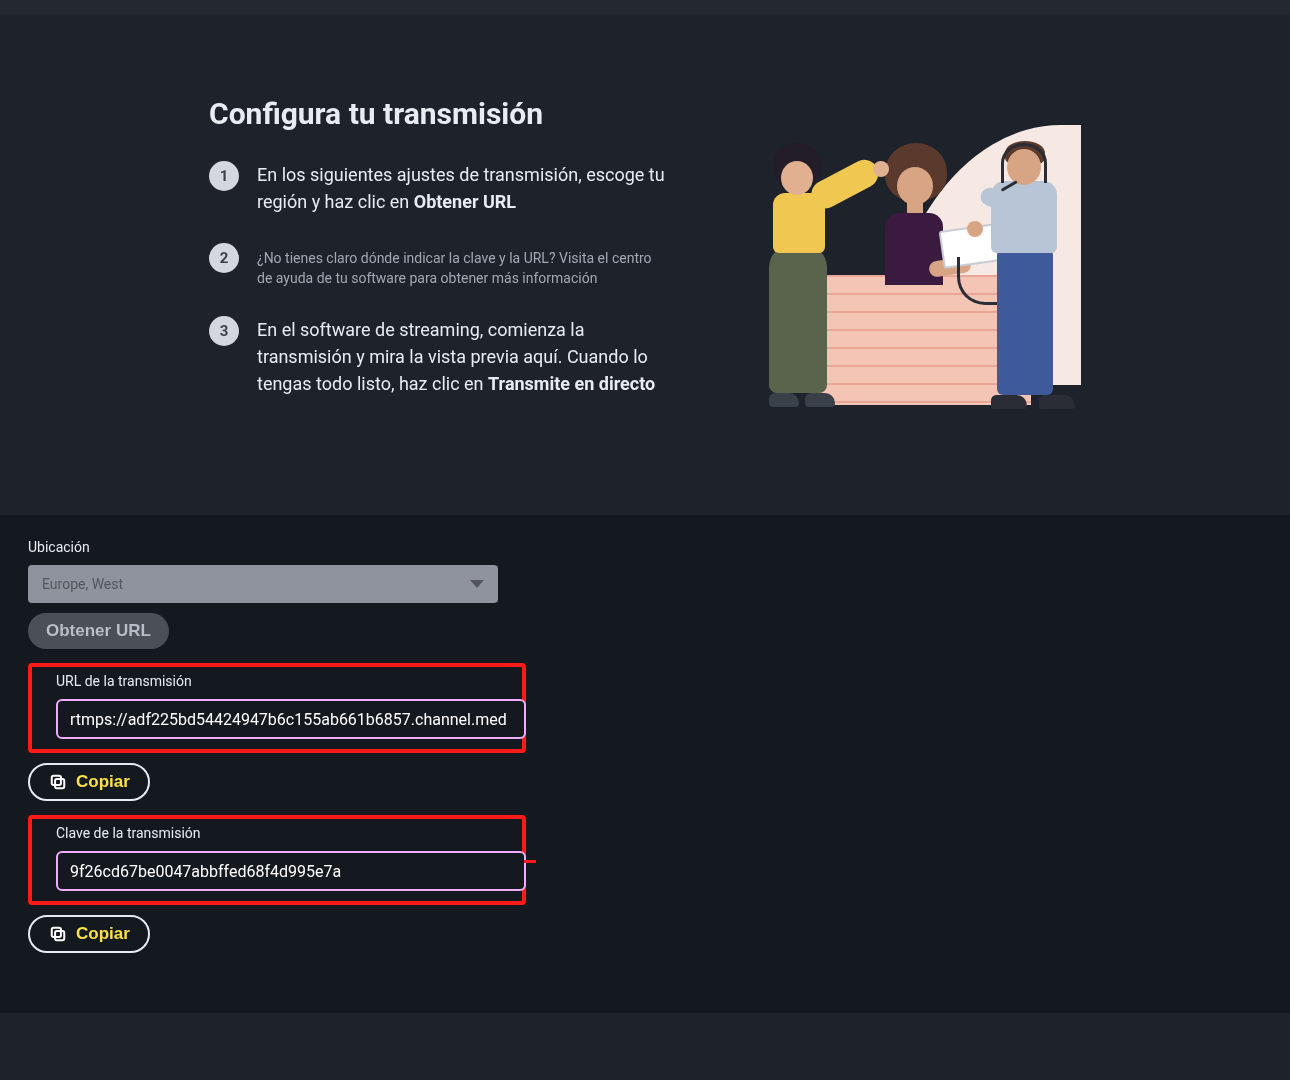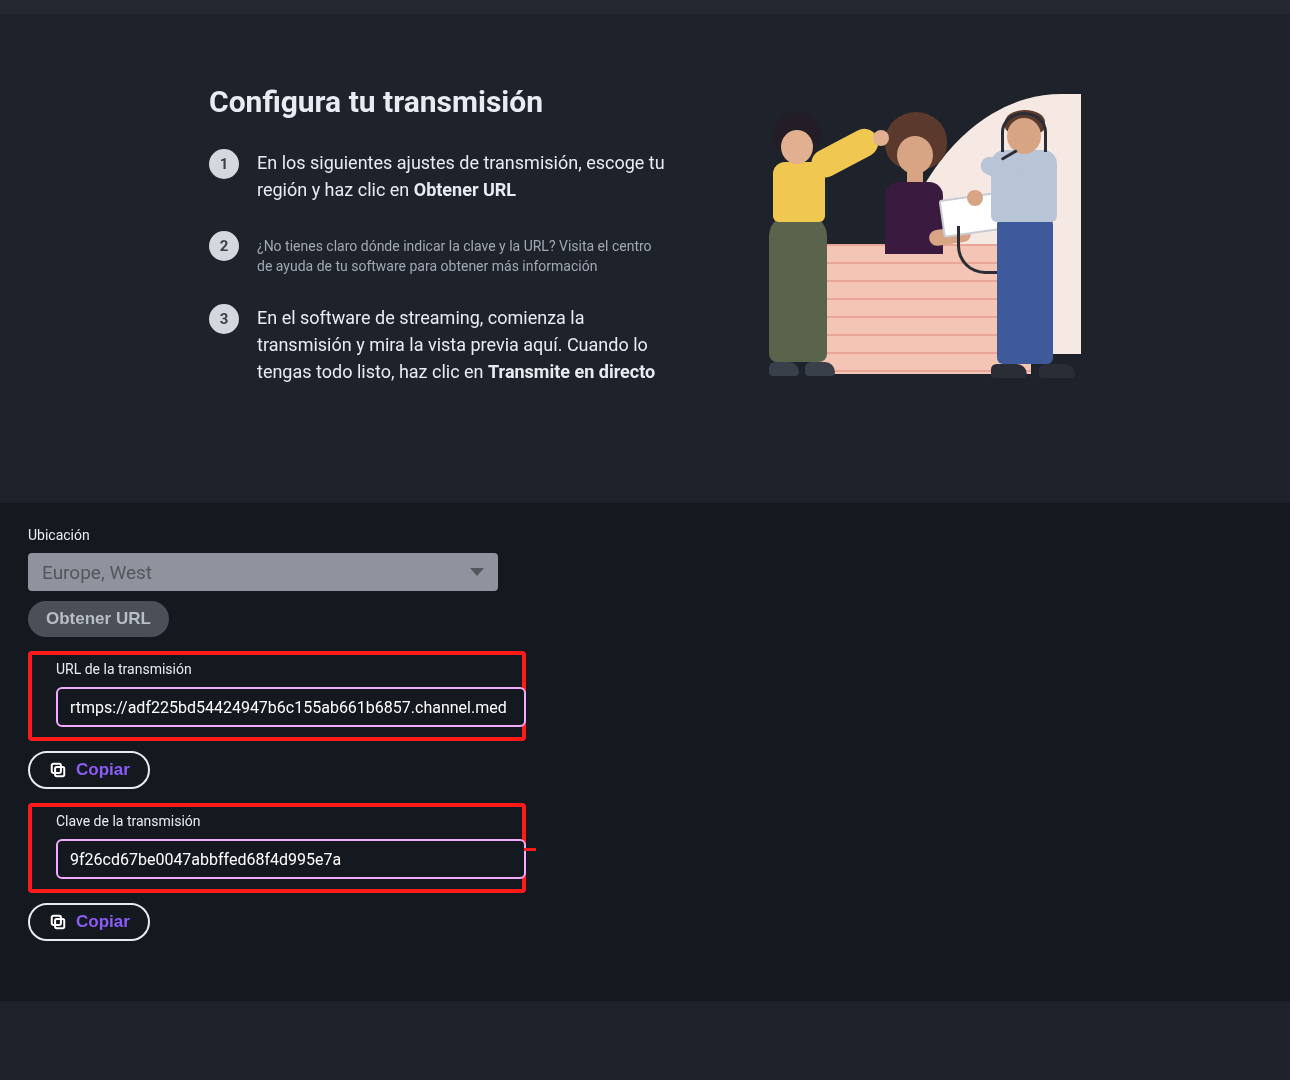--- a/index.html
+++ b/index.html
@@ -10,21 +10,21 @@
     width: 1290px;
     height: 1080px;
     overflow: hidden;
   }
   .top-row { background:#232831; height:14px; }
   .instructions {
     display:flex;
     justify-content:center;
     padding:70px 40px 90px 40px;
   }
-  .instr-col { display:flex; gap:72px; align-items:flex-start; }
+  .instr-col { display:flex; gap:72px; align-items:flex-end;margin-top:12px; }
   .instr-text { max-width:460px; }
   .instr-title { font-size:30px; font-weight:700; margin-bottom:30px; }
   .step { display:flex; gap:18px; margin-bottom:28px; }
   .step-badge {
     flex:0 0 30px; width:30px; height:30px; border-radius:50%;
     background:#d4d7de; color:#3b3f48; font-weight:700;
     display:flex; align-items:center; justify-content:center;
     font-size:15px;
   }
   .step-body { font-size:18px; line-height:1.5; color:#e8ecf2; }
@@ -98,37 +98,37 @@
     background:#14181f;
     padding:24px 28px 60px 28px;
   }
   .field-block { margin-bottom:14px; }
   .field-label { font-size:14px; color:#e8ecf2; margin-bottom:10px; }
   .select {
     width:470px; height:38px;
     background:#8e939d; color:#53565d;
     border-radius:4px;
     display:flex; align-items:center; justify-content:space-between;
-    padding:13px 14px; font-size:19px;
+    padding:13px 14px; font-size:14px;
     cursor:pointer;
   }
   .select .caret {
     width:0; height:0; border-left:7px solid transparent; border-right:7px solid transparent;
     border-top:8px solid #53565d;
   }
   .pill-btn {
     display:inline-flex; align-items:center; gap:8px;
     background:#4a4f58; color:#b8bdc7;
     border:none; border-radius:22px;
     padding:8px 18px; font-size:17px; font-weight:600;
     margin-top:10px; cursor:pointer;
   }
   .outline-btn {
     display:inline-flex; align-items:center; gap:8px;
-    background:transparent; color:#8b5cf6;
+    background:transparent; color:#fde047;
     border:2px solid #e8ecf2; border-radius:22px;
     padding:7px 18px; font-size:17px; font-weight:700;
     margin-top:10px; cursor:pointer;
   }
   .text-input {
     width:470px; height:40px;
     background:#14181f; color:#fff;
     border:2px solid #f0abfc; border-radius:6px;
     padding:0 12px; font-size:16px;
     font-family:inherit;

